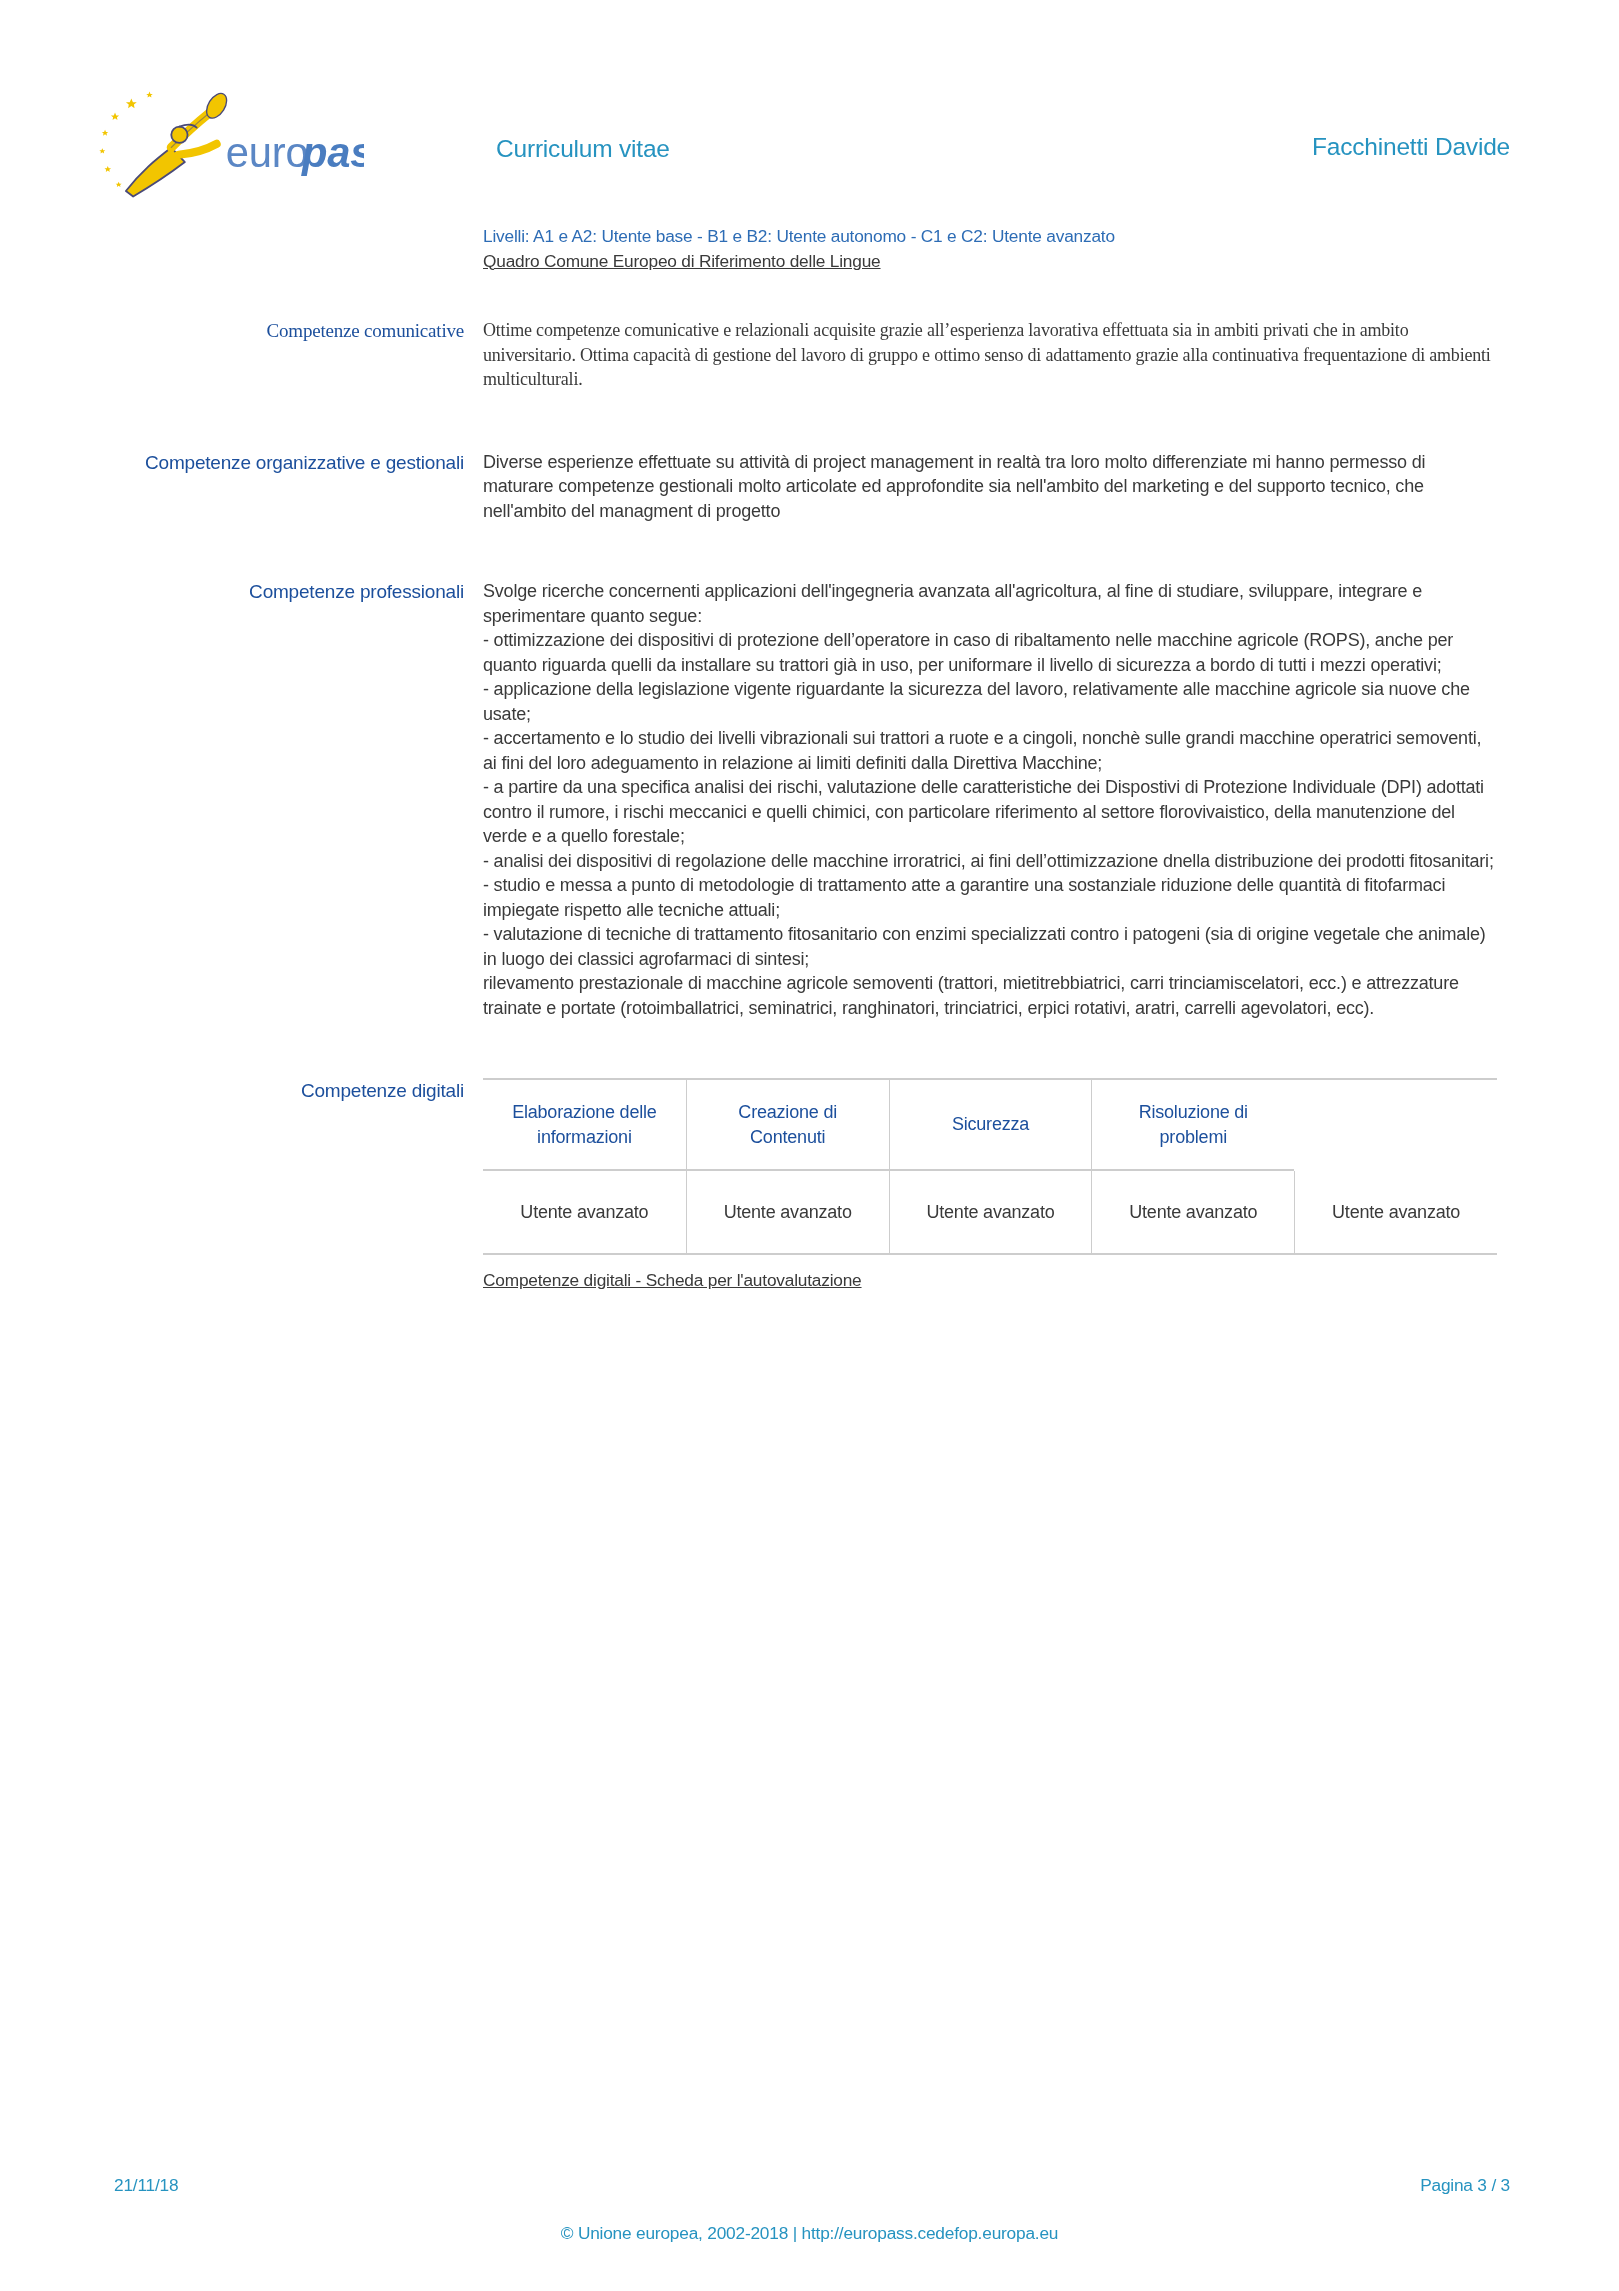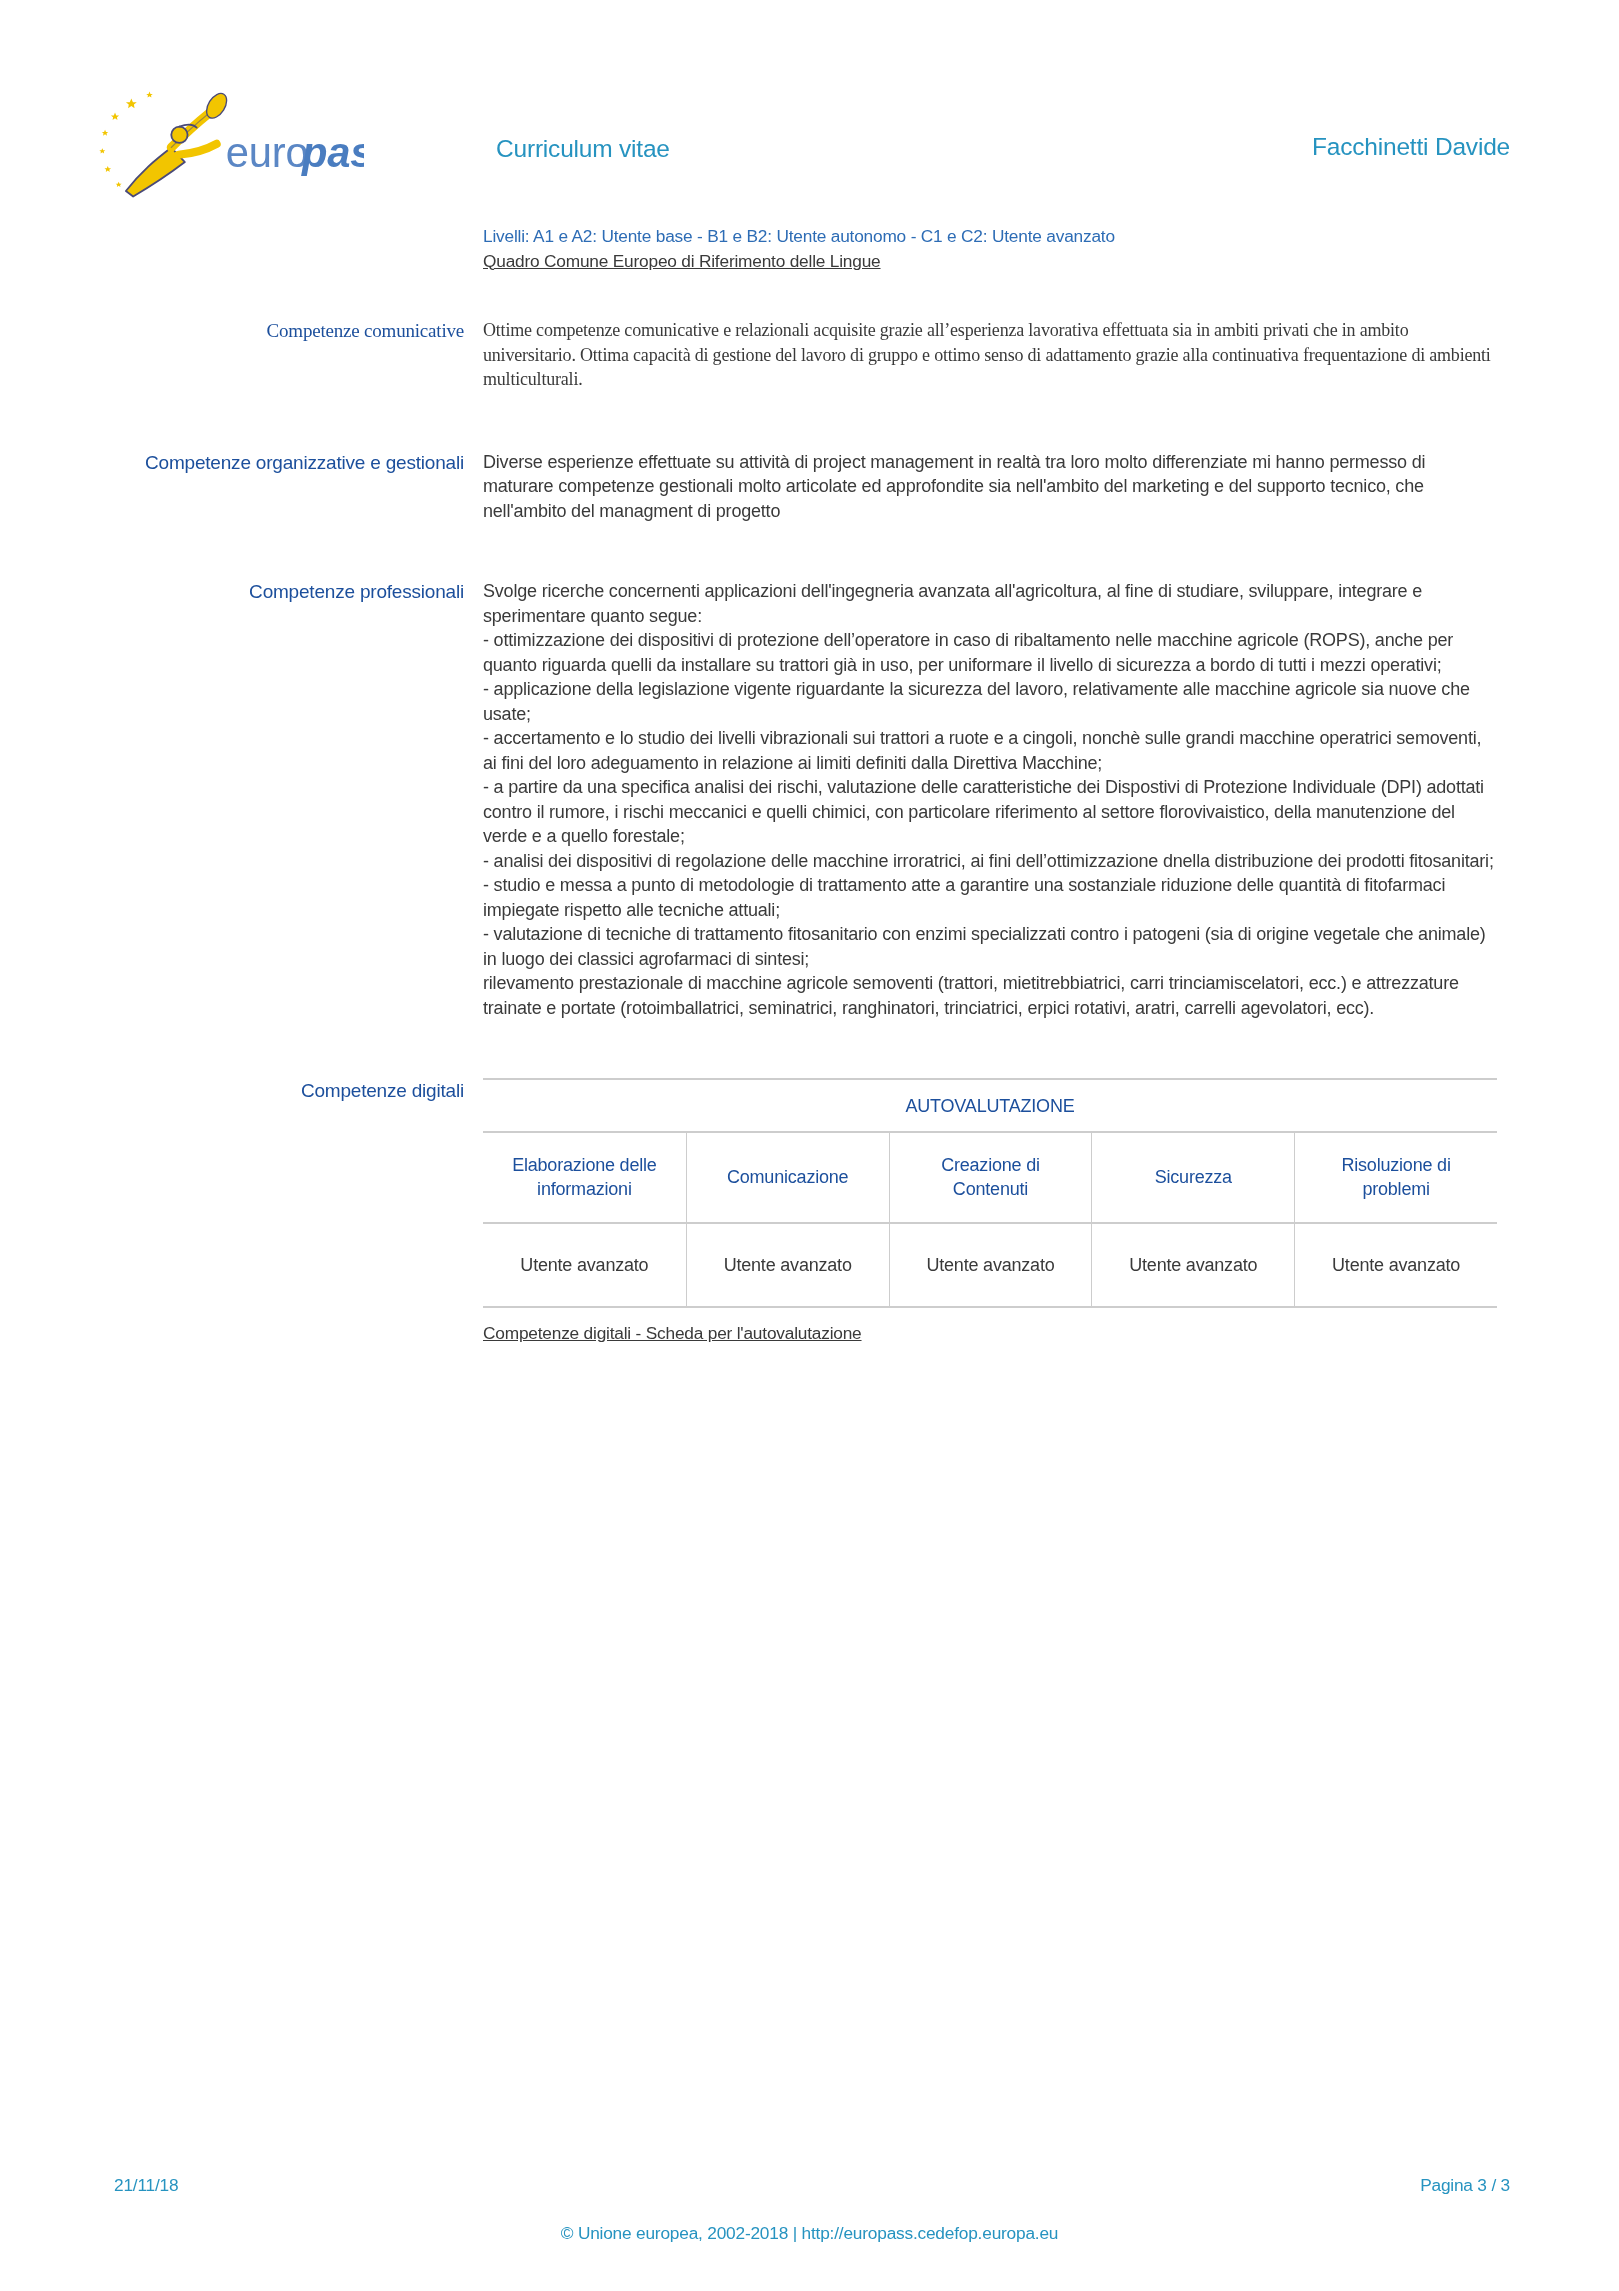--- a/index.html
+++ b/index.html
@@ -138,24 +138,22 @@
         <div>- studio e messa a punto di metodologie di trattamento atte a garantire una sostanziale riduzione delle quantità di fitofarmaci impiegate rispetto alle tecniche attuali;</div>
         <div>- valutazione di tecniche di trattamento fitosanitario con enzimi specializzati contro i patogeni (sia di origine vegetale che animale) in luogo dei classici agrofarmaci di sintesi;</div>
         <div>rilevamento prestazionale di macchine agricole semoventi (trattori, mietitrebbiatrici, carri trinciamiscelatori, ecc.) e attrezzature trainate e portate (rotoimballatrici, seminatrici, ranghinatori, trinciatrici, erpici rotativi, aratri, carrelli agevolatori, ecc).</div>
       </div>
     </div>
 
     <div class="row row-digitali">
       <div class="label">Competenze digitali</div>
       <div class="content">
         <div class="skill-table">
-          <div class="title-row">AUTOVALUTAZIONE</div>
           <div class="grid5">
             <div class="hcell">Elaborazione delle informazioni</div>
-            <div class="hcell">Comunicazione</div>
             <div class="hcell">Creazione di Contenuti</div>
             <div class="hcell">Sicurezza</div>
             <div class="hcell">Risoluzione di problemi</div>
           </div>
           <div class="grid5">
             <div class="vcell">Utente avanzato</div>
             <div class="vcell">Utente avanzato</div>
             <div class="vcell">Utente avanzato</div>
             <div class="vcell">Utente avanzato</div>
             <div class="vcell">Utente avanzato</div>

